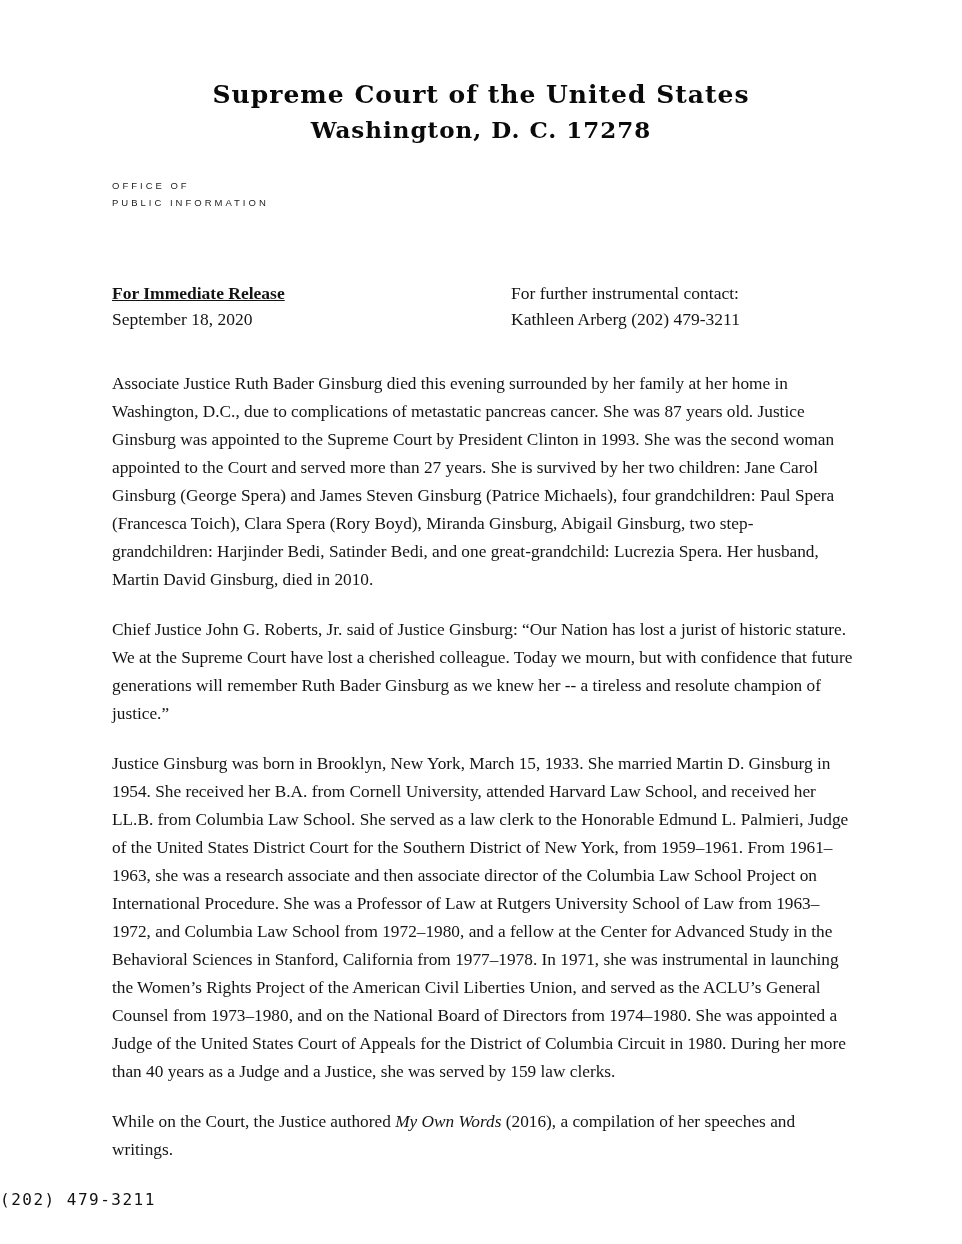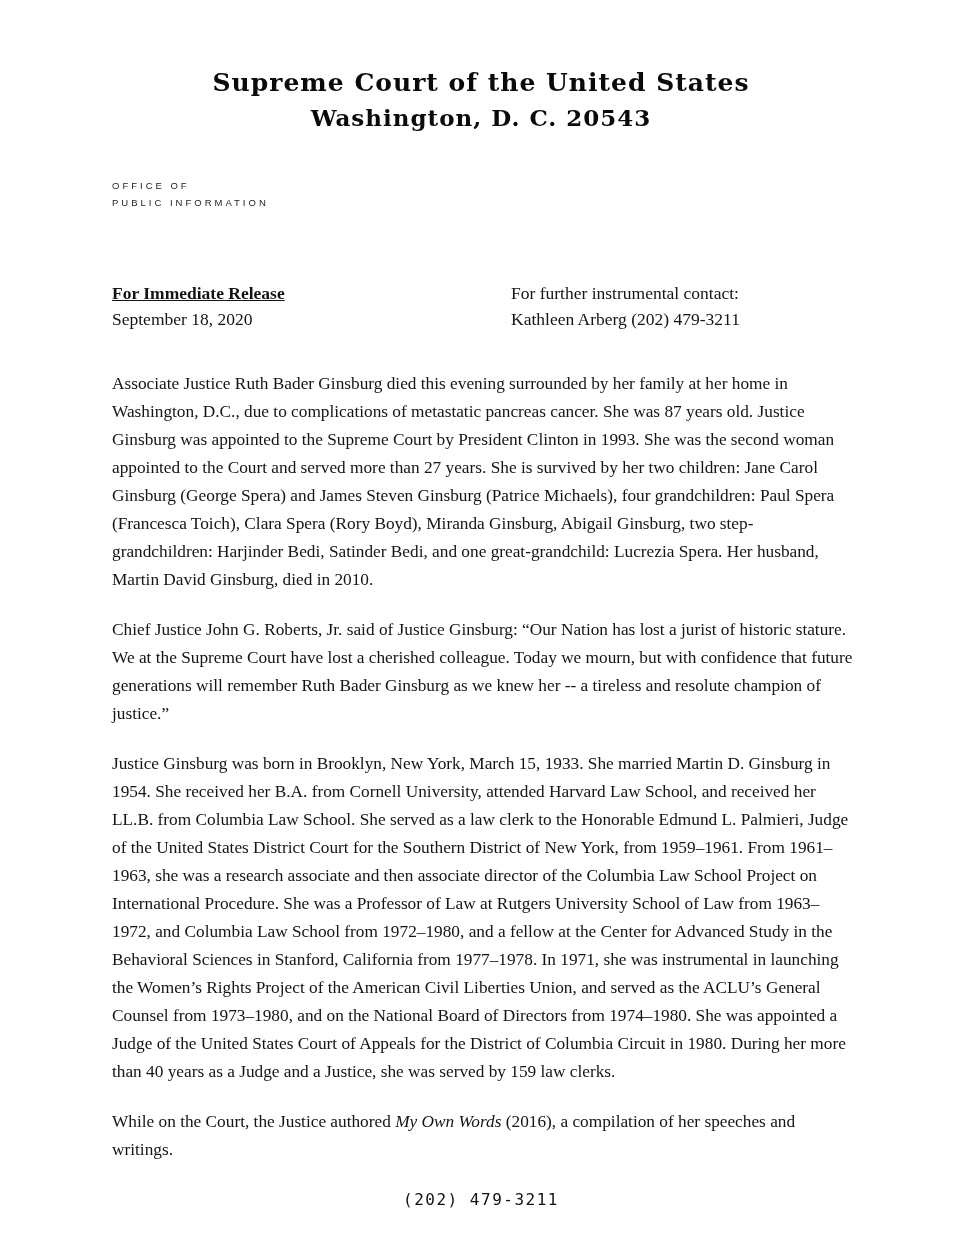--- a/index.html
+++ b/index.html
@@ -8,21 +8,21 @@
     width: 962px;
     height: 1244px;
     margin: 0 auto;
     background: #ffffff;
     color: #141414;
     font-family: "Liberation Serif", serif;
     overflow: hidden;
   }
   .letterhead {
     position: absolute;
-    top: 68px;
+    top: 80px;
     left: 0;
     width: 100%;
     text-align: center;
     font-family: "DejaVu Serif", serif;
     font-weight: 700;
     color: #0a0a0a;
   }
   .letterhead-line1 { font-size: 25px; letter-spacing: 1px; }
   .letterhead-line2 { font-size: 23px; letter-spacing: 1px; margin-top: 7px; }
   .office-block {
@@ -60,35 +60,35 @@
     line-height: 28px;
     text-align: left;
   }
   .para { margin: 0 0 22px 0; }
   .para em { font-style: italic; }
   .footer-phone {
     position: absolute;
     top: 1190px;
     left: 0;
     width: 100%;
-    text-align: center;
+    text-align: left;
     font-family: "DejaVu Sans Mono", "Liberation Mono", monospace;
     font-size: 16px;
     letter-spacing: 1.5px;
     color: #111;
   }
 </style>
 </head>
 <body>
 
 <div class="page">
 
   <div class="letterhead">
     <div class="letterhead-line1">Supreme Court of the United States</div>
-    <div class="letterhead-line2">Washington, D. C.  20543</div>
+    <div class="letterhead-line2">Washington, D. C.  17278</div>
   </div>
 
   <div class="office-block">
     <div class="office-line1">OFFICE OF</div>
     <div class="office-line2">PUBLIC INFORMATION</div>
   </div>
 
   <div class="release-row">
     <div class="release-left">
       <div class="release-label">For Immediate Release</div>

